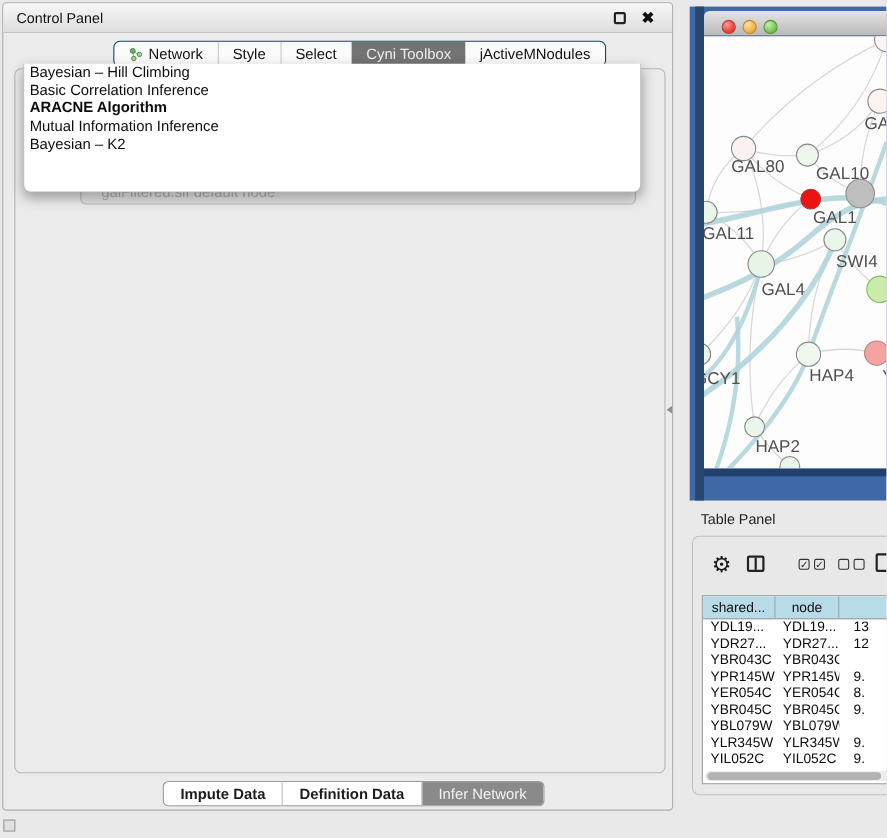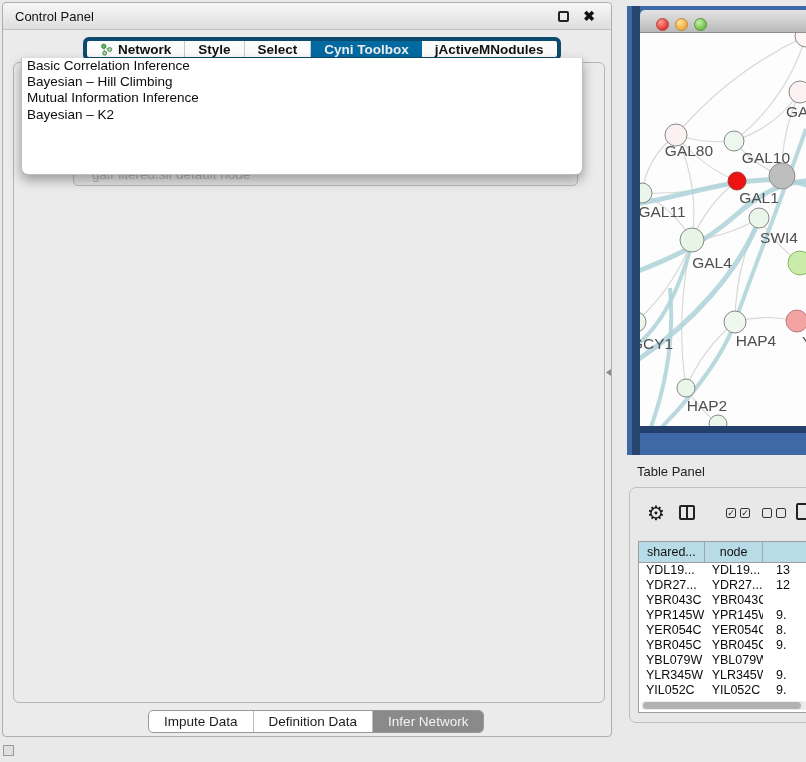--- a/index.html
+++ b/index.html
@@ -11,26 +11,26 @@
   #control-win { position:absolute; left:2px; top:2px; width:610px; height:735px;
     background:#ebebeb; border:1px solid #adadad; border-radius:4px; }
   #cp-titlebar { position:absolute; left:0; top:0; right:0; height:27px;
     background:linear-gradient(#f7f7f7,#dedede); border-bottom:1px solid #c2c2c2;
     border-radius:4px 4px 0 0; }
   #cp-title { position:absolute; left:12px; top:0; line-height:27px; font-size:13px; color:#111; }
   #cp-float { position:absolute; right:42px; top:8px; width:11px; height:11px; border:2px solid #222; border-radius:2px; }
   #cp-close { position:absolute; right:16px; top:4px; font-size:14px; font-weight:bold; color:#111; line-height:19px; }
 
   
-  #tabbar { position:absolute; left:80px; top:34px; height:24px; display:flex;
-    background:#fbfbfb; border:4px solid #0c4a6e; border-radius:6px; z-index:3;font-weight:bold; }
+  #tabbar { position:absolute; left:100px; top:34px; height:24px; display:flex;
+    background:#fbfbfb; border:1px solid #0c4a6e; border-radius:6px; z-index:3; }
   .tab { display:flex; align-items:center; gap:5px; padding:0 13px; font-size:13.5px; color:#111;
     border-right:1px solid #c9c9c9; white-space:nowrap; }
   .tab:last-child { border-right:none; }
-  .tab.sel { background:#0369a1; color:#ededed; border-right:none; }
+  .tab.sel { background:#737373; color:#ededed; border-right:none; }
   .tab .net-ic { width:13px; height:13px; }
 
   
   #content-panel { position:absolute; left:10px; top:59px; width:592px; height:641px;
     background:#ebebeb; border:1px solid #b6b6b6; border-radius:6px; z-index:1; }
 
   
   #combo-hint { position:absolute; left:70px; top:160px; width:505px; height:23px; z-index:4;
     background:linear-gradient(#fdfdfd,#e2e2e2); border:1px solid #b9b9b9; border-radius:5px;
     color:#b5b5b5; font-size:13.5px; line-height:21px; padding-left:18px; overflow:hidden; }
@@ -85,21 +85,21 @@
   #hscroll { position:absolute; left:32px; top:652px; width:546px; height:10px;
     background:#f1f1f1; border:1px solid #dadada; border-radius:5px; }
   #hscroll .thumb { position:absolute; left:2px; top:1px; width:498px; height:6px; background:#c6c6c6; border-radius:3px; }
 
   
   #apply-btn { position:absolute; left:267px; top:674px; width:72px; height:23px;
     background:linear-gradient(#ffffff,#e7e7e7); border:1px solid #a6a6a6; border-radius:6px;
     font-size:13.5px; text-align:center; line-height:21px; color:#111; }
   #seg-tabs { position:absolute; left:145px; top:707px; height:23px; display:flex;
     border:1px solid #9a9a9a; border-radius:5px; overflow:hidden; background:#fff; }
-  .seg { padding:0 15px; font-size:13.5px; font-weight:normal; color:#1c1c1c; line-height:21px;
+  .seg { padding:0 15px; font-size:13.5px; font-weight:bold; color:#1c1c1c; line-height:21px;
     border-right:1px solid #bdbdbd; white-space:nowrap; }
   .seg:last-child { border-right:none; }
   .seg.sel { background:#8a8a8a; color:#f2f2f2; font-weight:normal; }
 
   #splitter-dot { position:absolute; left:606px; top:369px; width:5px; height:7px; background:#8d8d8d;
     clip-path:polygon(0 50%, 100% 0, 100% 100%); }
   #grip { position:absolute; left:3px; top:745px; width:11px; height:11px; background:#e0e0e0; border:1px solid #999; }
 
   
   #net-window { position:absolute; left:627px; top:6px; width:179px; height:449px; background:#3e68a6; }
@@ -177,22 +177,23 @@
         <span>jActiveMNodules</span>
       </span>
     </div>
 
     <div id="combo-hint">
       <span>galFiltered.sif default node</span>
     </div>
 
     <div id="popup">
       <div id="popup-items">
+          <div class="pitem">Bayesian – Hill Climbing</div>
           <div class="pitem">Basic Correlation Inference</div>
-          <div class="pitem">Bayesian – Hill Climbing</div>
+          <div class="pitem bold">ARACNE Algorithm</div>
           <div class="pitem">Mutual Information Inference</div>
           <div class="pitem">Bayesian – K2</div>
         </div>
     </div>
 
     <div class="group" id="cyni-group" style="left:30px; top:192px; width:548px; height:466px;">
       <span class="gtitle black">Cyni Algorithm Settings</span>
 
       <div class="group" style="left:8px; top:30px; width:534px; height:176px;">
         <span class="gtitle blue">Algorithm Definition</span>

